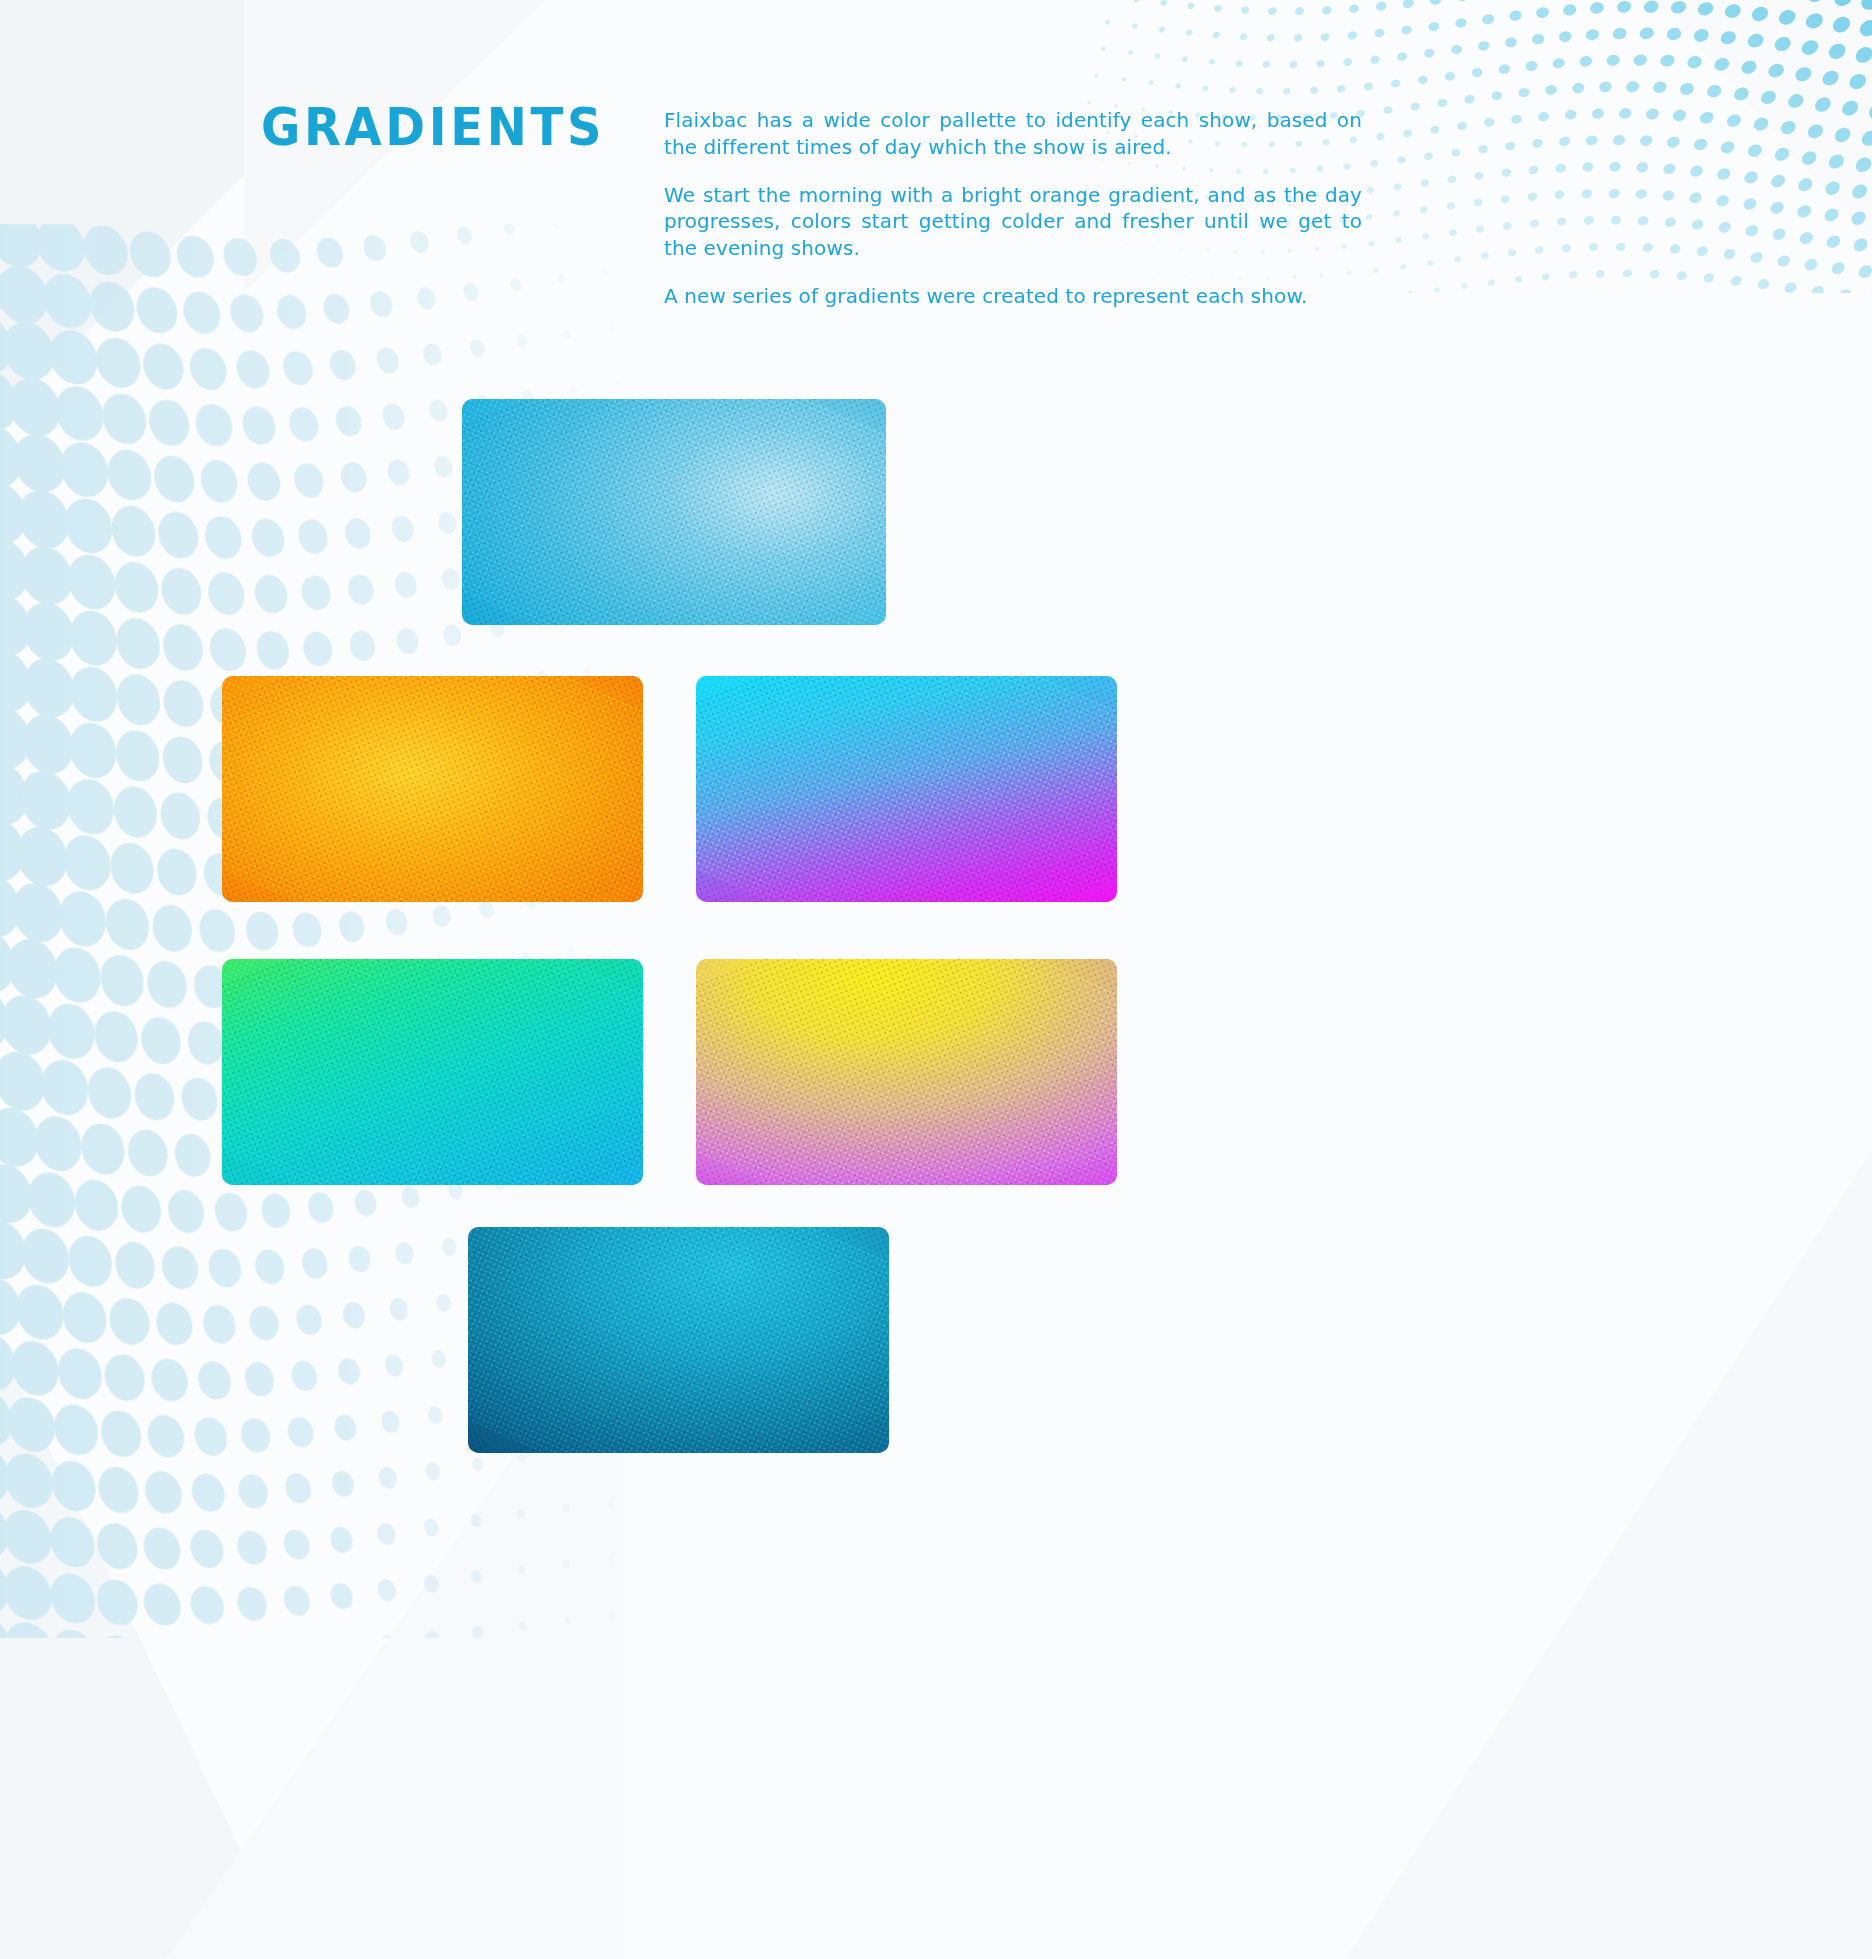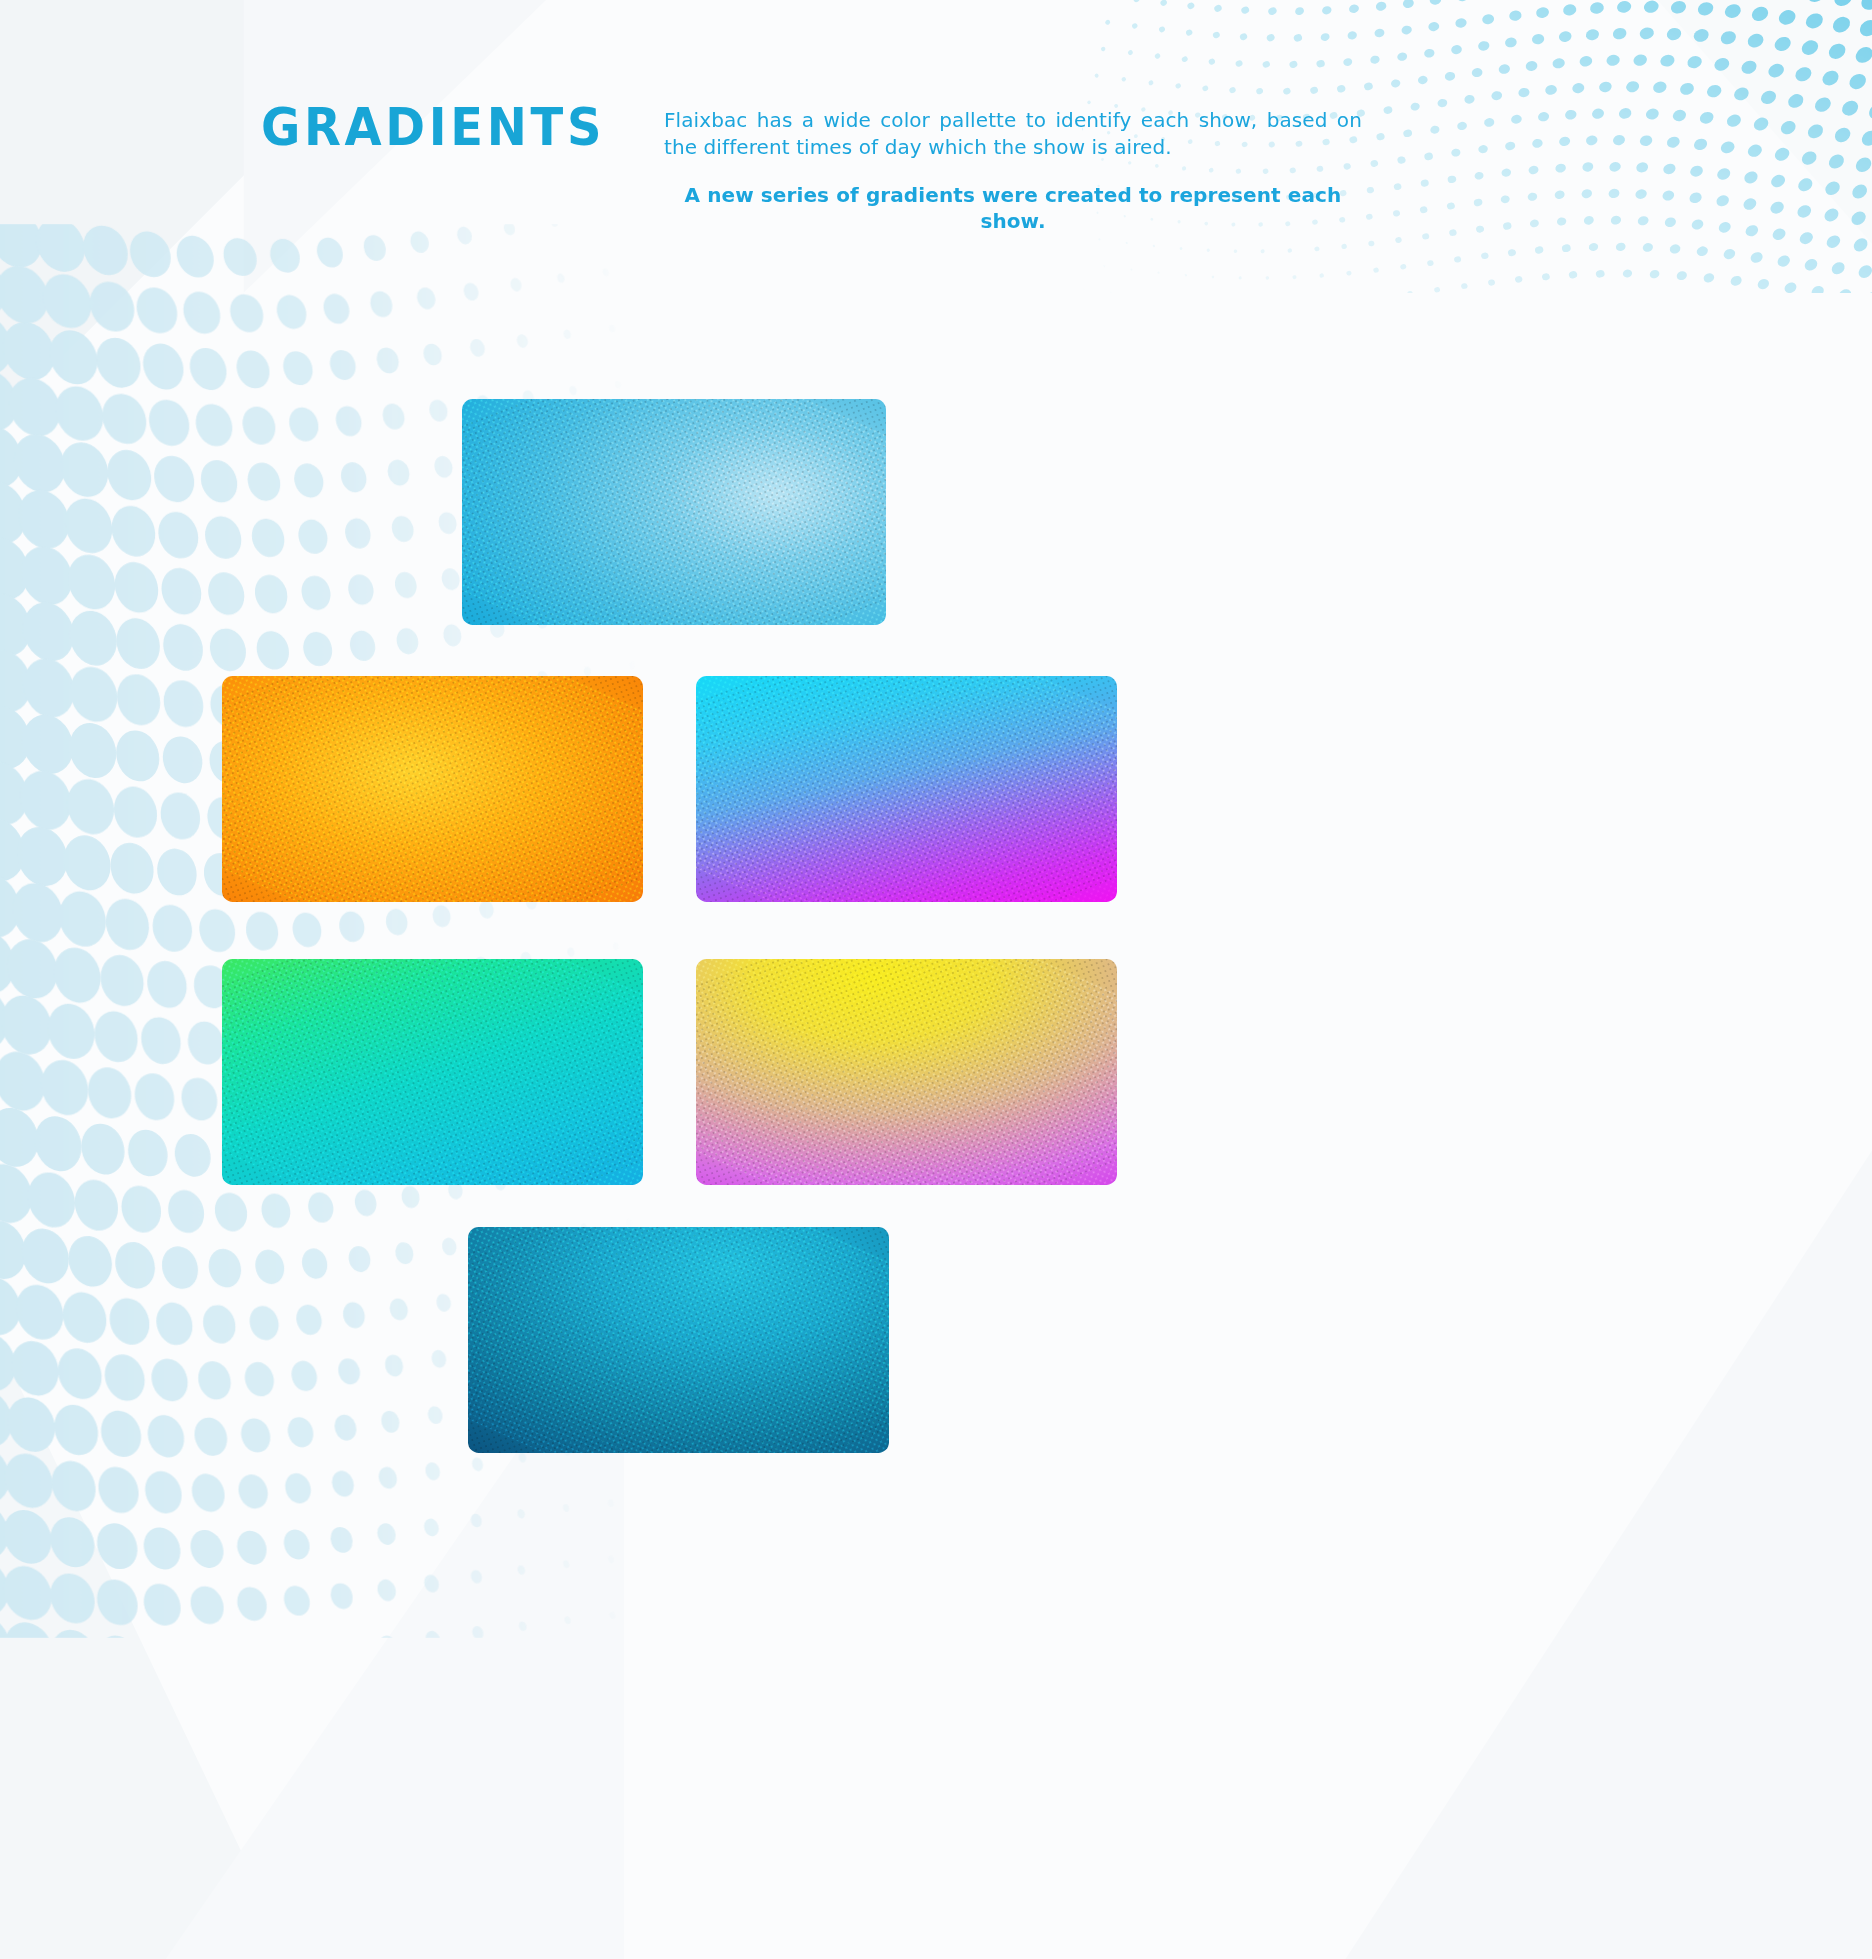--- a/index.html
+++ b/index.html
@@ -32,21 +32,21 @@
   .copy { position:absolute; left:664px; top:107px; width:698px; }
   .copy p {
     color:#1ba5dd;
     font-size:20px;
     line-height:1.33;
     text-align:justify;
     font-family:"DejaVu Sans", sans-serif;
     margin-bottom:21.5px;
     letter-spacing:0.1px;
   }
-  .copy p:last-child { margin-bottom:0; text-align:center;font-weight:bold; }
+  .copy p:last-child { margin-bottom:0; text-align:left; }
 
   
   .cards { position:absolute; inset:0; z-index:4; }
   .card {
     position:absolute;
     border-radius:10.7px;
     overflow:hidden;
     isolation:isolate;
   }
   .card .grad { position:absolute; inset:0; }
@@ -994,20 +994,21 @@
         <ellipse cx="754.1" cy="418.4" rx="6.5" ry="5.3" transform="rotate(-32.4 754.1 418.4)"></ellipse>
         <ellipse cx="782.0" cy="422.1" rx="6.8" ry="5.5" transform="rotate(-35.2 782.0 422.1)"></ellipse>
         <ellipse cx="809.8" cy="425.4" rx="7.0" ry="5.7" transform="rotate(-38.0 809.8 425.4)"></ellipse>
       </g>
   </svg>
 
   <div class="header">
     <div id="page-title">GRADIENTS</div>
     <div class="copy">
       <p>Flaixbac has a wide color pallette to identify each show, based on the different times of day which the show is aired.</p>
+      <p>We start the morning with a bright orange gradient, and as the day progresses, colors start getting colder and fresher until we get to the evening shows.</p>
       <p>A new series of gradients were created to represent each show.</p>
     </div>
   </div>
 
   <div class="cards" id="cards">
       <div class="card" style="left: 462px; top: 399px; width: 424px; height: 226px;">
         <div class="grad" style="background: radial-gradient(115% 135% at 74% 42%, rgb(183, 228, 244) 0%, rgb(118, 205, 234) 22%, rgb(68, 187, 226) 48%, rgb(23, 171, 219) 78%, rgb(3, 162, 214) 100%);"></div>
         <div class="tex" style="background-image: radial-gradient(rgba(255, 255, 255, 0.85) 0.9px, rgba(0, 0, 0, 0) 1.1px); background-size: 4.9px 4.9px; transform: rotate(24deg);"></div>
         <div class="tex2" style="background-image: radial-gradient(rgba(0, 0, 0, 0.55) 0.9px, rgba(0, 0, 0, 0) 1.2px); background-size: 5.3px 5.3px; transform: rotate(-21deg);"></div>
       </div>

